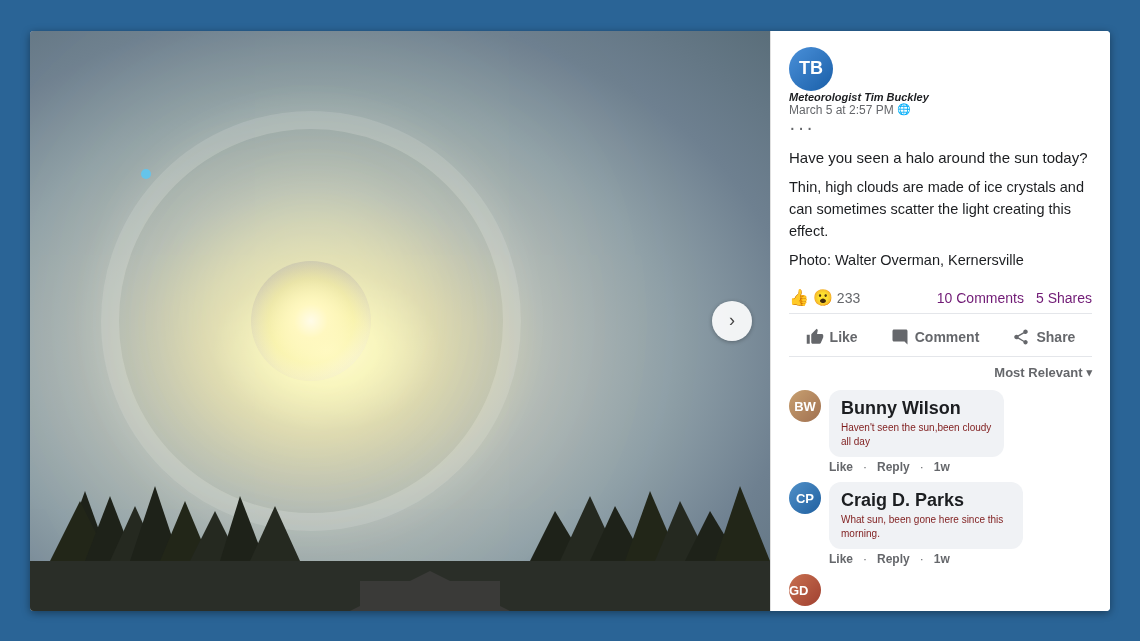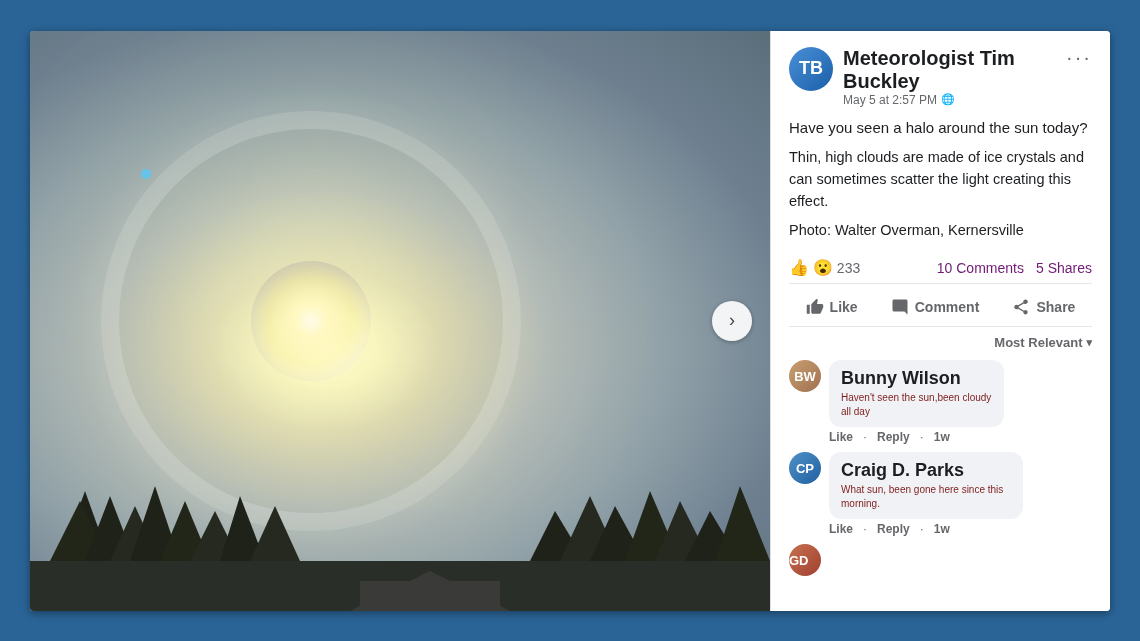--- a/index.html
+++ b/index.html
@@ -115,20 +115,21 @@
       flex-direction: column;
       padding: 16px 18px 10px 18px;
       overflow-y: auto;
       border-left: 1px solid #e0e0e0;
     }
 
     .post-header {
       display: flex;
       align-items: flex-start;
       margin-bottom: 10px;
+      flex-direction: column;
     }
 
     .avatar-circle {
       width: 44px;
       height: 44px;
       border-radius: 50%;
       background: linear-gradient(135deg, #4a90d9 0%, #1a5fa8 100%);
       flex-shrink: 0;
       margin-right: 10px;
       overflow: hidden;
@@ -139,22 +140,23 @@
       font-size: 18px;
       font-weight: bold;
     }
 
     .post-meta {
       flex: 1;
     }
 
     .poster-name {
       font-weight: 700;
-      font-size: 20px;
+      font-size: 11px;
       color: #1c1e21;
+      font-style: italic;
     }
 
     .post-time {
       font-size: 12px;
       color: #65676b;
       display: flex;
       align-items: center;
       gap: 4px;
     }
 
@@ -397,21 +399,21 @@
 
   <div class="social-panel">
 
     <div class="post-header">
       <div class="avatar-circle">
         <span>TB</span>
       </div>
       <div class="post-meta">
         <div class="poster-name">Meteorologist Tim Buckley</div>
         <div class="post-time">
-          <span>May 5 at 2:57 PM</span>
+          <span>March 5 at 2:57 PM</span>
           <span class="globe-icon">🌐</span>
         </div>
       </div>
       <div class="more-btn">···</div>
     </div>
 
     <div class="post-text">
       <p class="question">Have you seen a halo around the sun today?</p>
       <p class="description">Thin, high clouds are made of ice crystals and can sometimes scatter the light creating this effect.</p>
       <p class="photo-credit">Photo: Walter Overman, Kernersville</p>

